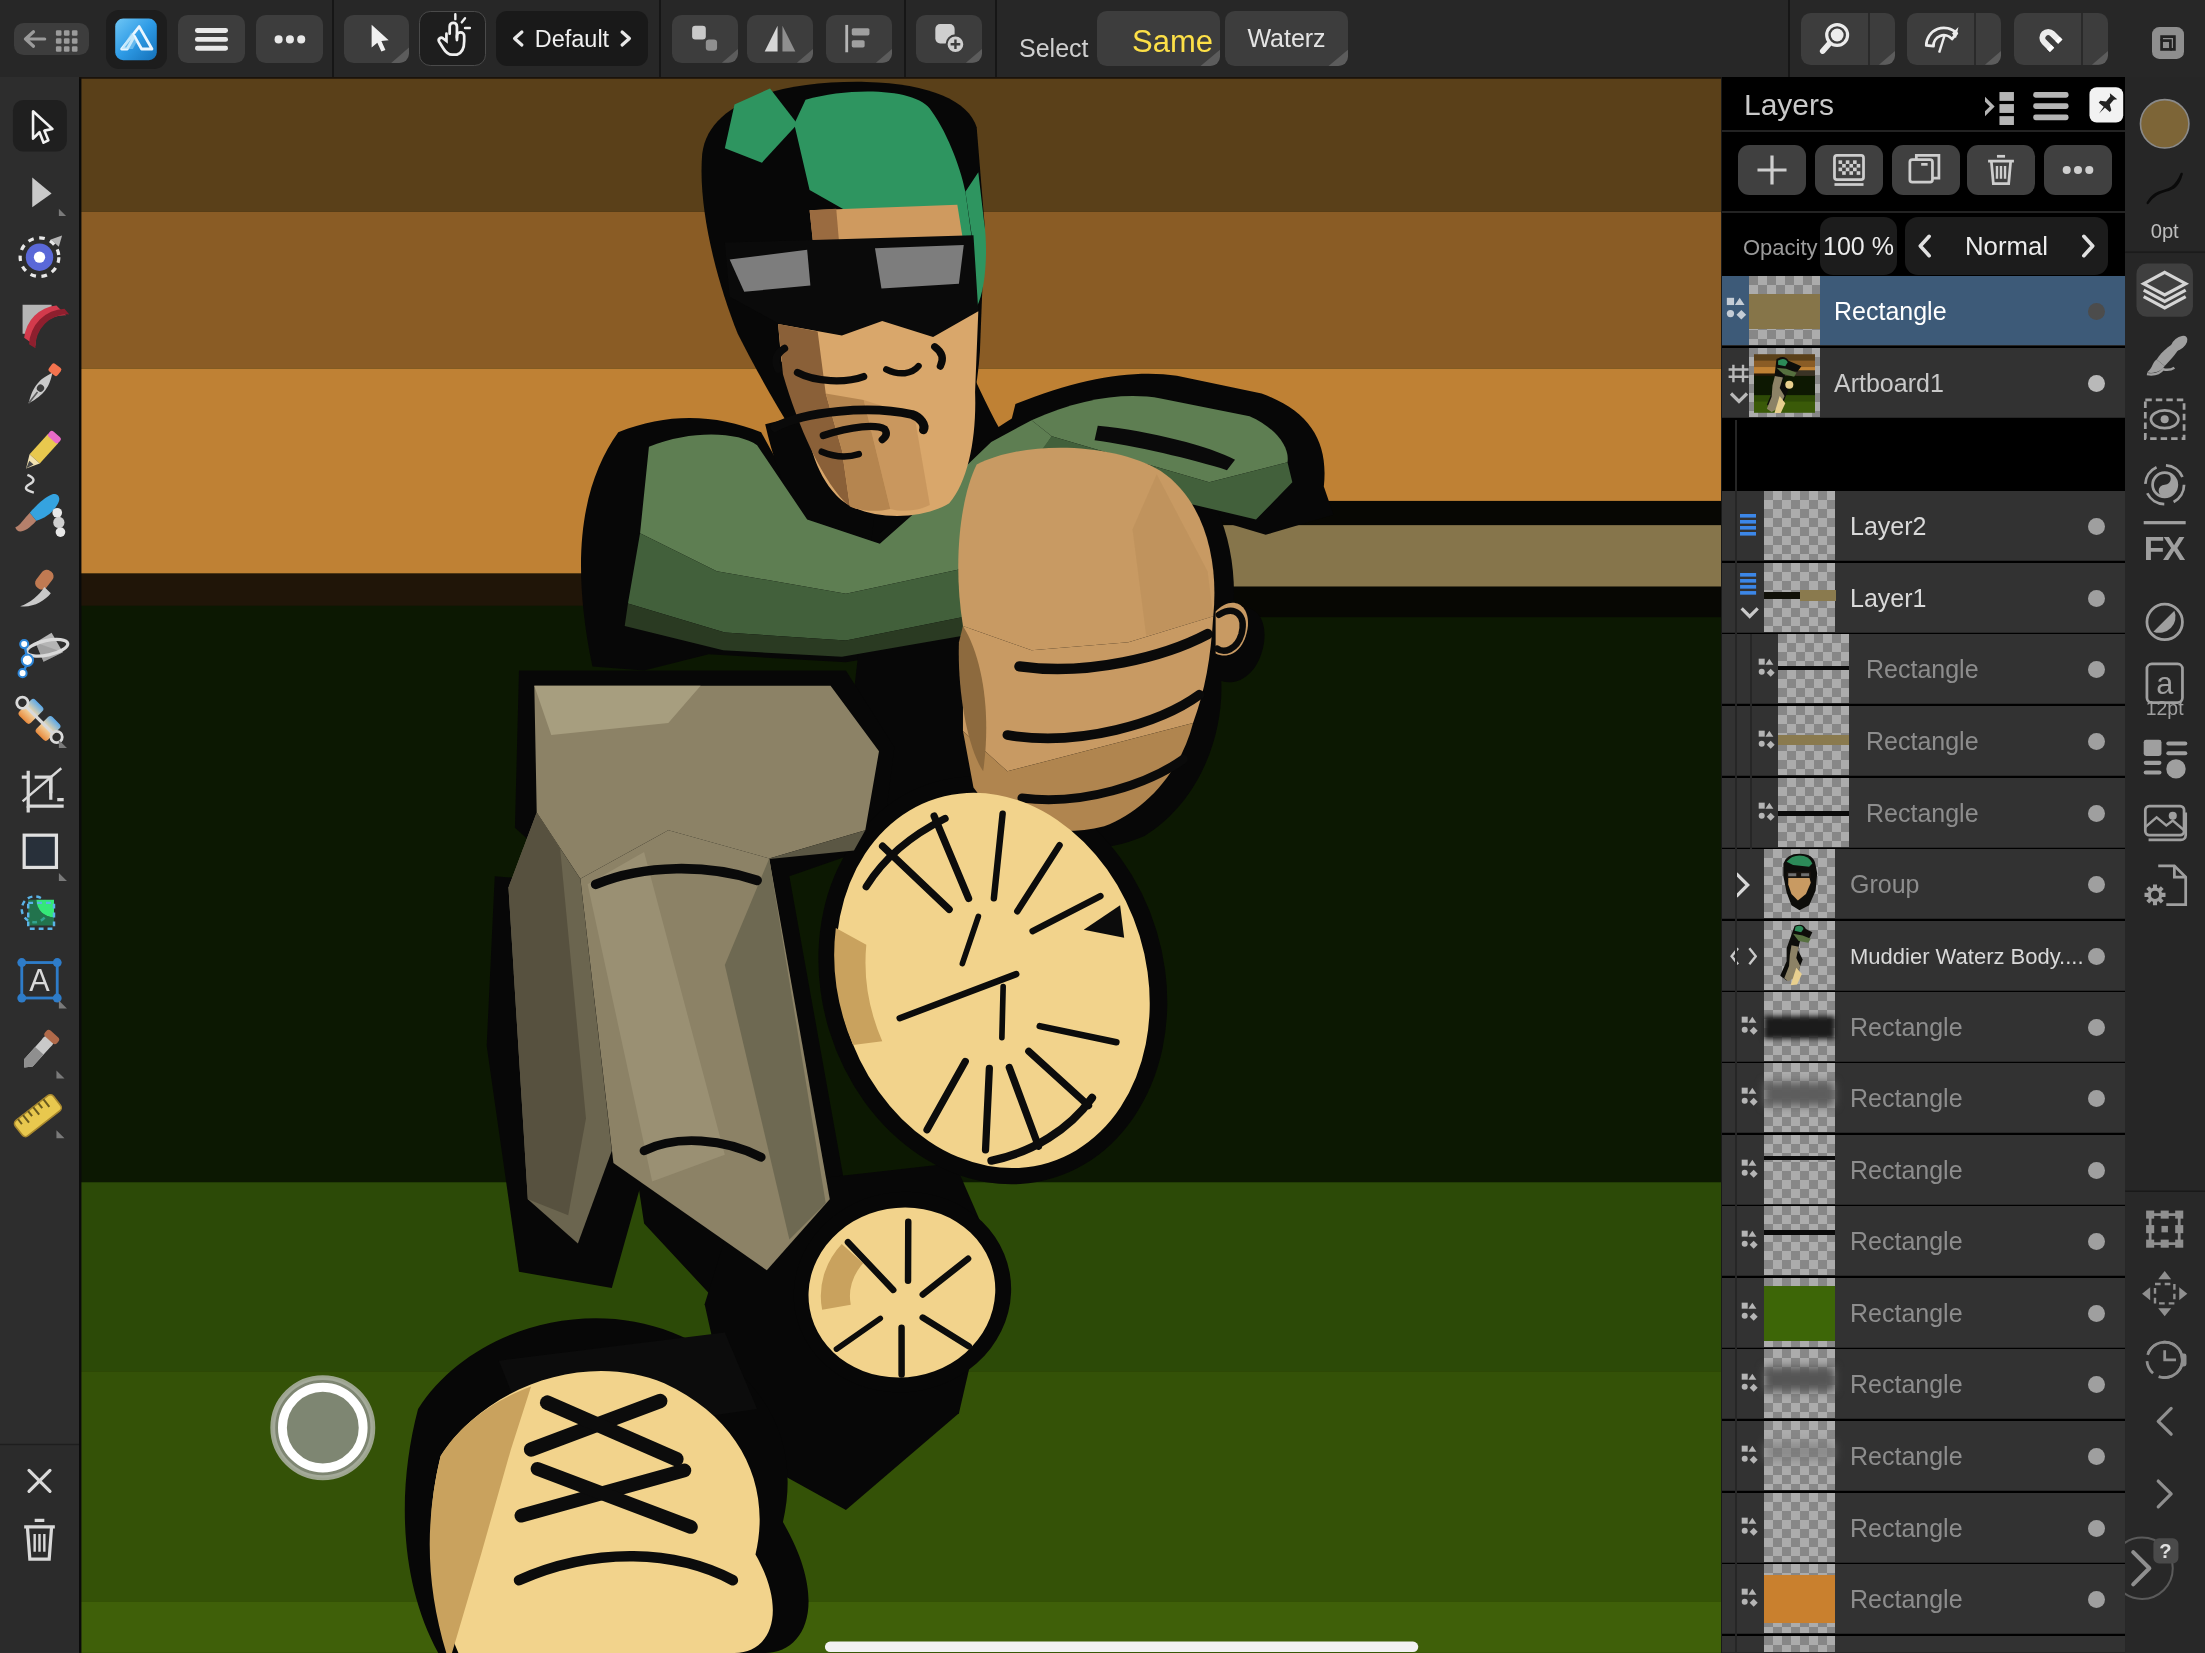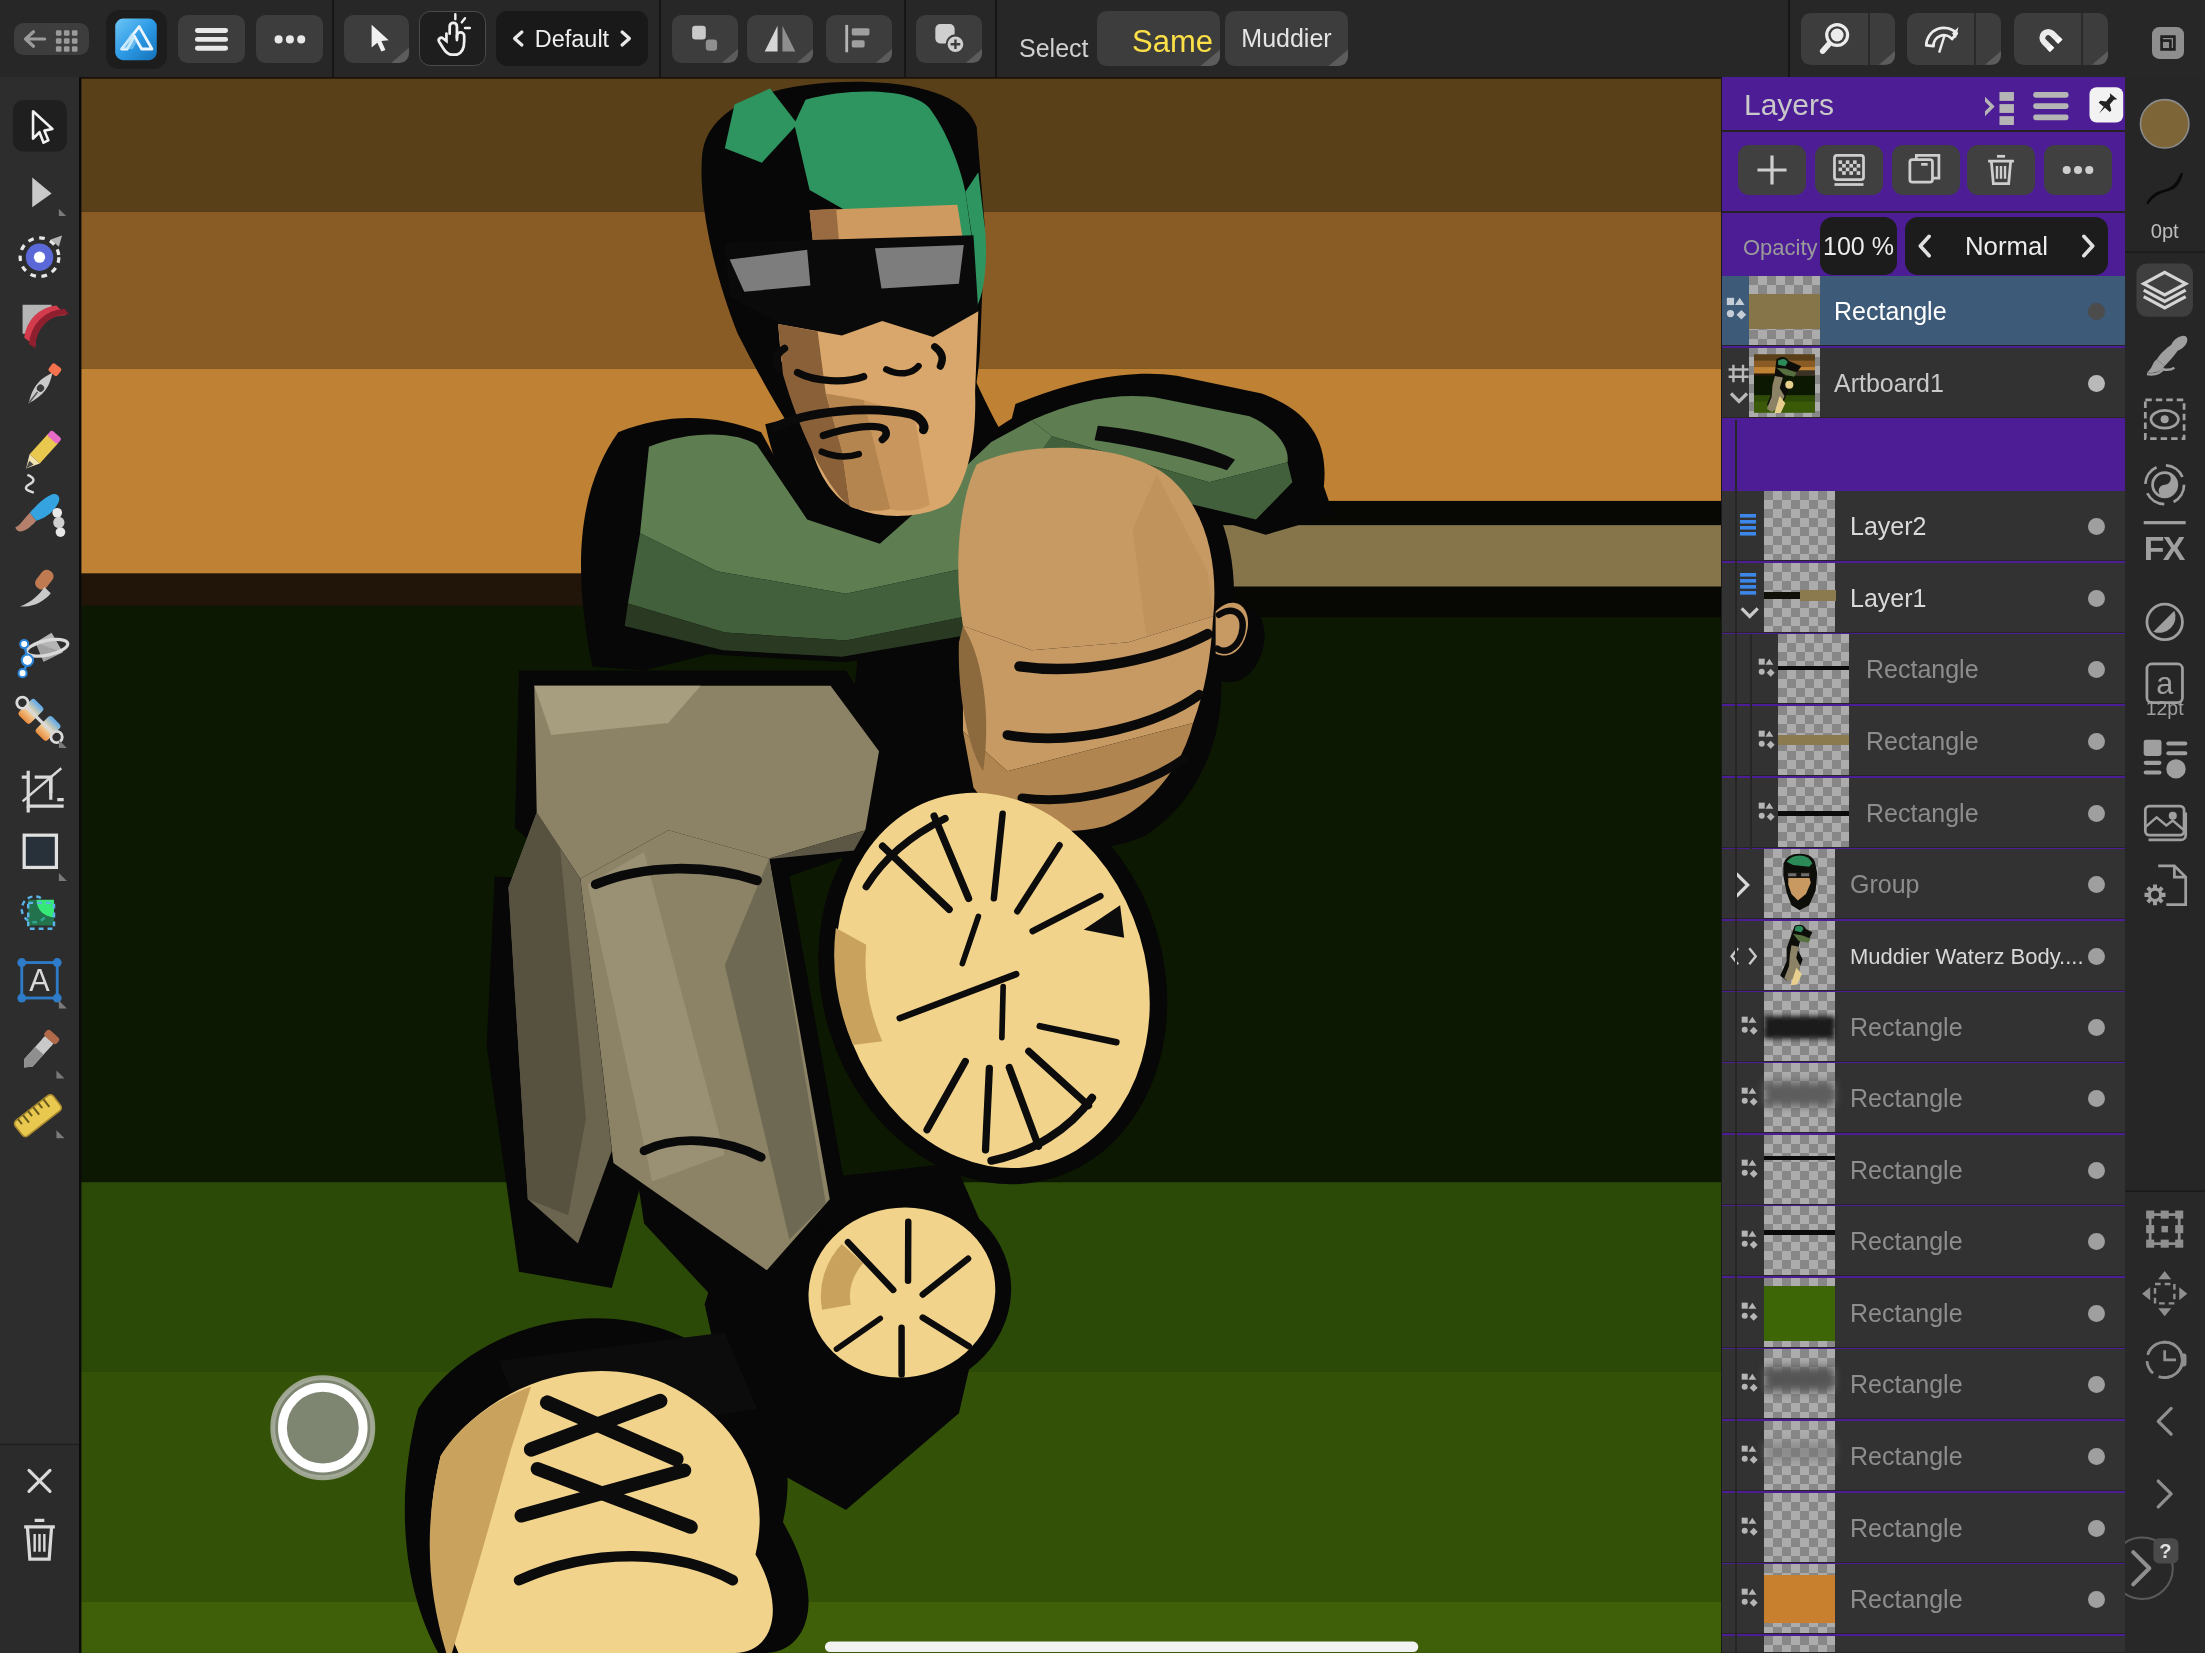--- a/index.html
+++ b/index.html
@@ -13,21 +13,21 @@
   .tbtn { position:absolute; background:#3d3d3d; border-radius:9.7px; }
   .vsep { position:absolute; top:0; width:1.6px; height:77px; background:#161616; }
 
   
   #lefttool { left:0; top:77px; width:79px; height:1576px; background:#2d2d2d; }
 
   
   #canvas { left:79px; top:77px; width:1642px; height:1576px; background:#0c1602; }
 
   
-  #panel { left:1721px; top:77px; width:404px; height:1576px; background:#4c1d95; border-left:1.6px solid #191919; }
+  #panel { left:1721px; top:77px; width:404px; height:1576px; background:#000000; border-left:1.6px solid #191919; }
 
   
   #sidebar { left:2125px; top:77px; width:81px; height:1576px; background:#262626; }
 
   
   .row { position:absolute; left:0; width:404px; height:70px; background:#323232;
          border-bottom:1.6px solid #262626; overflow:hidden; }
   .rowsel { background:#3d5a78; }
   .thumb { position:absolute; top:0; height:70px; width:71px;
     background-image:repeating-conic-gradient(#ascii 0 25%, #888 0 50%);
@@ -898,21 +898,21 @@
     <div class="tbtn" style="left:1097px;top:11.3px;width:123px;height:55px;overflow:hidden;">
       <svg class="abs" style="left:0;top:0;" width="123" height="55" viewBox="0 0 152 68">
           <path d="M152 68 L128 68 L152 48 Z" fill="#5c5c5c"></path>
         </svg>
       <div class="abs" style="left:14px;top:13px;width:123px;text-align:center;font-size:31px;color:#fde047;">Same</div>
     </div>
     <div class="tbtn" style="left:1225px;top:11.3px;width:123px;height:55px;overflow:hidden;">
       <svg class="abs" style="left:0;top:0;" width="123" height="55" viewBox="0 0 152 68">
           <path d="M152 68 L128 68 L152 48 Z" fill="#5c5c5c"></path>
         </svg>
-      <div class="abs" style="left:0;top:13px;width:123px;text-align:center;font-size:25px;color:#e4e4e4;">Muddier</div>
+      <div class="abs" style="left:0;top:13px;width:123px;text-align:center;font-size:25px;color:#e4e4e4;">Waterz</div>
     </div>
     <div class="vsep" style="left:1788px;"></div>
 
     <div class="tbtn" style="left:1801px;top:13px;width:94px;height:52px;overflow:hidden;">
       <div class="abs" style="left:67px;top:0;width:1.6px;height:52px;background:#2a2a2a;"></div>
       <svg class="abs" style="left:0;top:0;" width="94" height="52" viewBox="0 0 117 64">
         <circle cx="45" cy="27" r="13" fill="none" stroke="#ececec" stroke-width="4"></circle>
         <circle cx="45" cy="27" r="8" fill="#ececec"></circle>
         <path d="M35 38 l-8 9" stroke="#ececec" stroke-width="7" stroke-linecap="round"></path>
         <path d="M117 64 L97 64 L117 47 Z" fill="#5c5c5c"></path>

